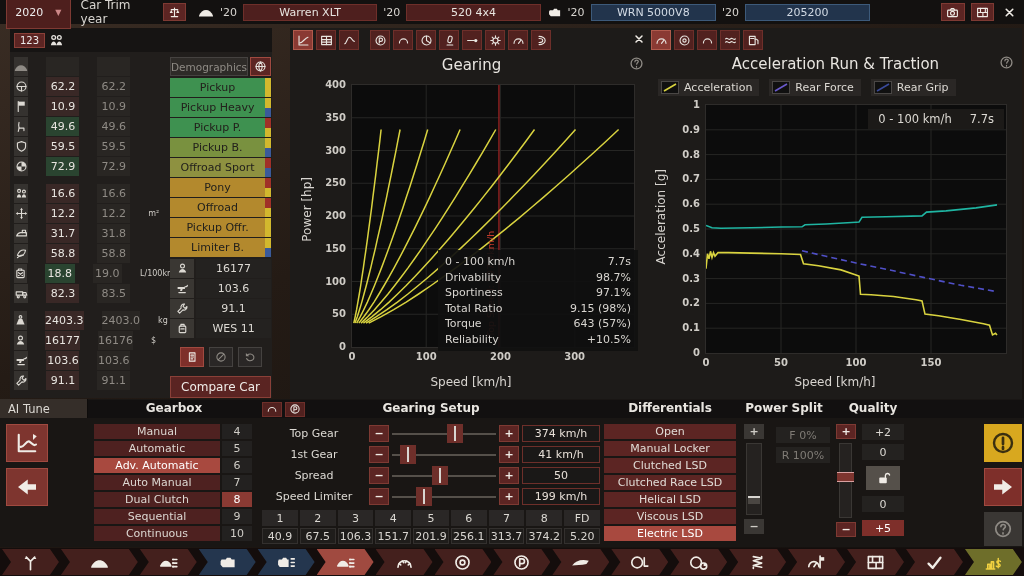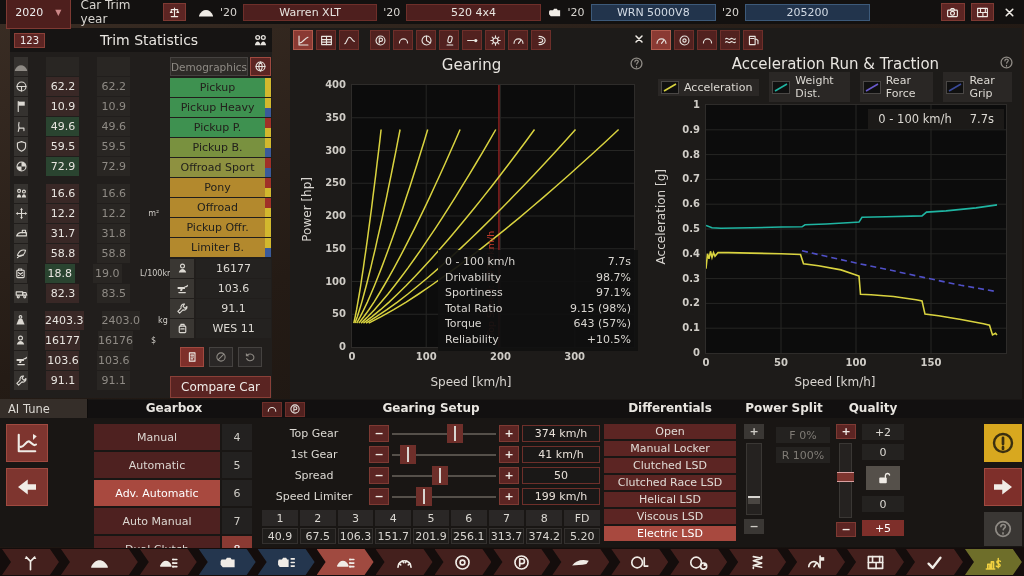--- a/index.html
+++ b/index.html
@@ -70,21 +70,21 @@
   .leg-item{display:flex;align-items:center;gap:5px;background:#2a2725;padding:2px 7px 2px 3px;cursor:pointer}
   .leg-sw{width:18px;height:13px;background:#101010;border:1px solid #4a4745;display:flex;align-items:center;justify-content:center}
   .leg-lab{font-size:11px;color:#dcd9d3}
   .accinfo{position:absolute;right:18px;top:10px;background:rgba(30,28,26,.9);padding:3px 10px;display:flex;gap:18px;z-index:3;font-size:11.5px;color:#dcd9d3}
   
   #bottom{position:absolute;left:0;top:399px;width:1024px;height:148px;background:#191614}
   #bottom-hdr{position:absolute;left:0;top:1px;width:1024px;height:18px;background:#121010}
   .bh-title{position:absolute;top:2px;font-weight:bold;font-size:12px;color:#e8e5e0;text-align:center}
   #ai-tab{position:absolute;left:0;top:0;width:88px;height:19px;background:#352e29;border-right:1px solid #0e0c0b;color:#dcd9d3;display:flex;align-items:center;padding-left:8px;font-size:11.5px;cursor:pointer}
   .big-btn{position:absolute;display:flex;align-items:center;justify-content:center;cursor:pointer}
-  .gb-row{display:flex;gap:2px;height:26px;margin-bottom:2px}
+  .gb-row{display:flex;gap:2px;height:15px;margin-bottom:2px}
   .gb-opt{width:126px;background:#4e2120;color:#ddd8d2;display:flex;align-items:center;justify-content:center;cursor:pointer;font-size:11px}
   .gb-opt.sel{background:#a8493f;color:#fff}
   .gb-num{width:30px;background:#232120;color:#cfccc6;display:flex;align-items:center;justify-content:center;cursor:pointer}
   .gb-num.sel{background:#8a3a33;color:#fff}
   .gs-row{display:flex;gap:3px;height:19px;margin-bottom:2px;align-items:center}
   .gs-label{width:104px;text-align:center;color:#dcd9d3;font-size:11px}
   .gs-btn{width:20px;height:17px;background:#5c2523;border:1px solid #7e3a33;color:#f0ece6;display:flex;align-items:center;justify-content:center;font-weight:bold;cursor:pointer}
   .gs-track{flex:1;position:relative;height:19px}
   .gs-track::before{content:"";position:absolute;left:0;right:0;top:9px;height:1.5px;background:#55504a}
   .gs-handle{position:absolute;top:0;width:16px;height:19px;background:#6e2f2a;cursor:pointer}
@@ -169,21 +169,20 @@
           <svg viewBox="0 0 16 16" width="13" height="13">
             <path d="M4 4l8 8M12 4l-8 8" stroke-width="2"></path>
           </svg>
         </span>
       </div>
   </header>
 
   <section class="panel" id="panel-stats">
     <div class="lp-hdr">
       <span class="badge123">123</span>
-      <span class="lp-title">Trim Statistics</span>
       <span class="ic" style="color:currentColor">
           <svg viewBox="0 0 16 16" width="15" height="15">
             <circle cx="5" cy="4.8" r="2"></circle>
             <circle cx="11" cy="4.8" r="2"></circle>
             <path class="f" d="M2 13c.3-2.6 1.8-4 3-4s2.7 1.4 3 4zM8 13c.3-2.6 1.8-4 3-4s2.7 1.4 3 4z"></path>
           </svg>
         </span>
     </div>
     <div class="lp-body">
       <div id="stat-rows" style="width:150px">
@@ -779,28 +778,20 @@
           <span class="leg-sw">
             <svg width="16" height="11" viewBox="0 0 16 11">
               <line x1="2" y1="9" x2="14" y2="2" stroke="#d9d33f" stroke-width="1.6"></line>
             </svg>
           </span>
           <span class="leg-lab">Acceleration</span>
         </div>
         <div class="leg-item">
           <span class="leg-sw">
             <svg width="16" height="11" viewBox="0 0 16 11">
-              <line x1="2" y1="9" x2="14" y2="2" stroke="#1fb5a2" stroke-width="1.6"></line>
-            </svg>
-          </span>
-          <span class="leg-lab">Weight Dist.</span>
-        </div>
-        <div class="leg-item">
-          <span class="leg-sw">
-            <svg width="16" height="11" viewBox="0 0 16 11">
               <line x1="2" y1="9" x2="14" y2="2" stroke="#6a5acd" stroke-width="1.6"></line>
             </svg>
           </span>
           <span class="leg-lab">Rear Force</span>
         </div>
         <div class="leg-item">
           <span class="leg-sw">
             <svg width="16" height="11" viewBox="0 0 16 11">
               <line x1="2" y1="9" x2="14" y2="2" stroke="#3a4a9a" stroke-width="1.6"></line>
             </svg>

